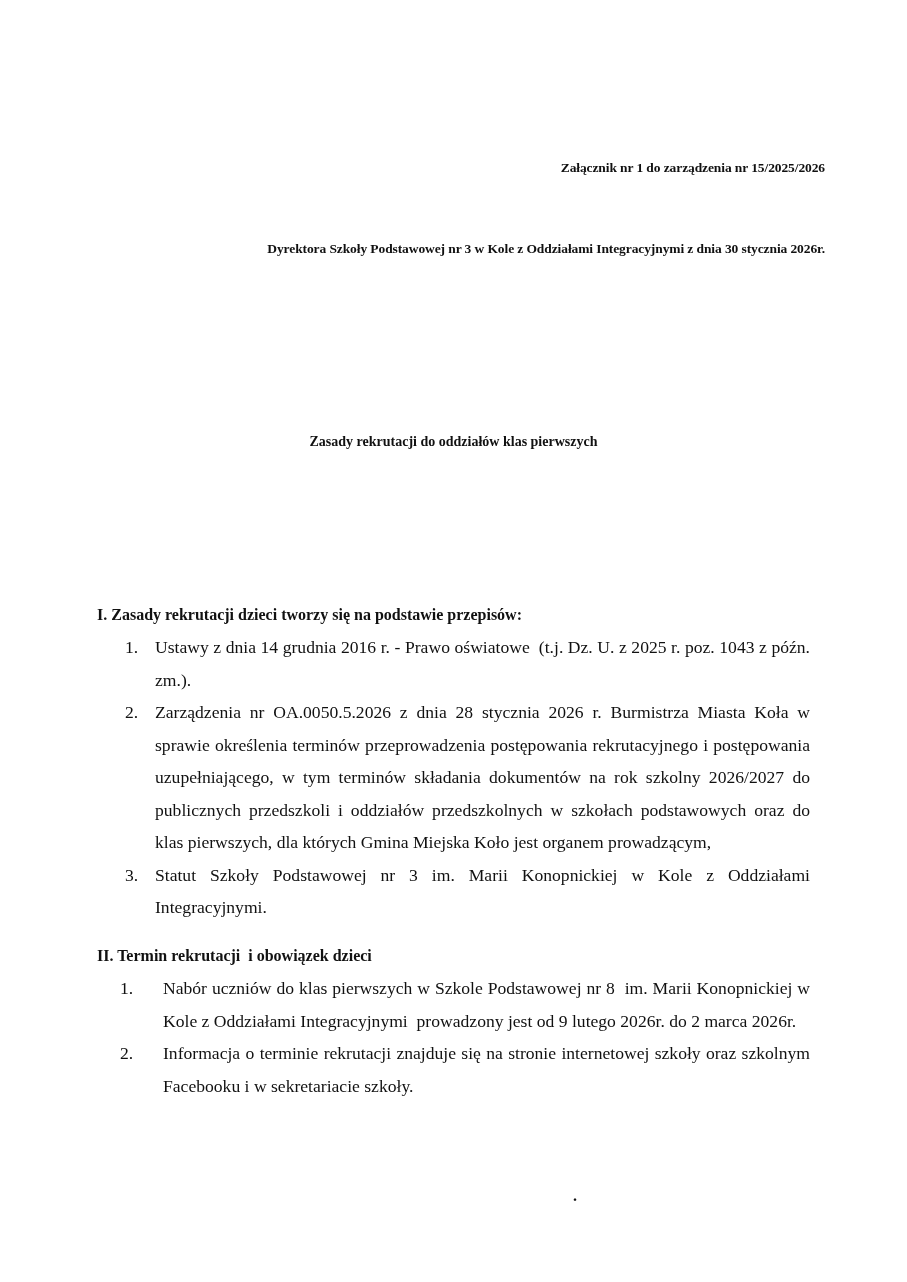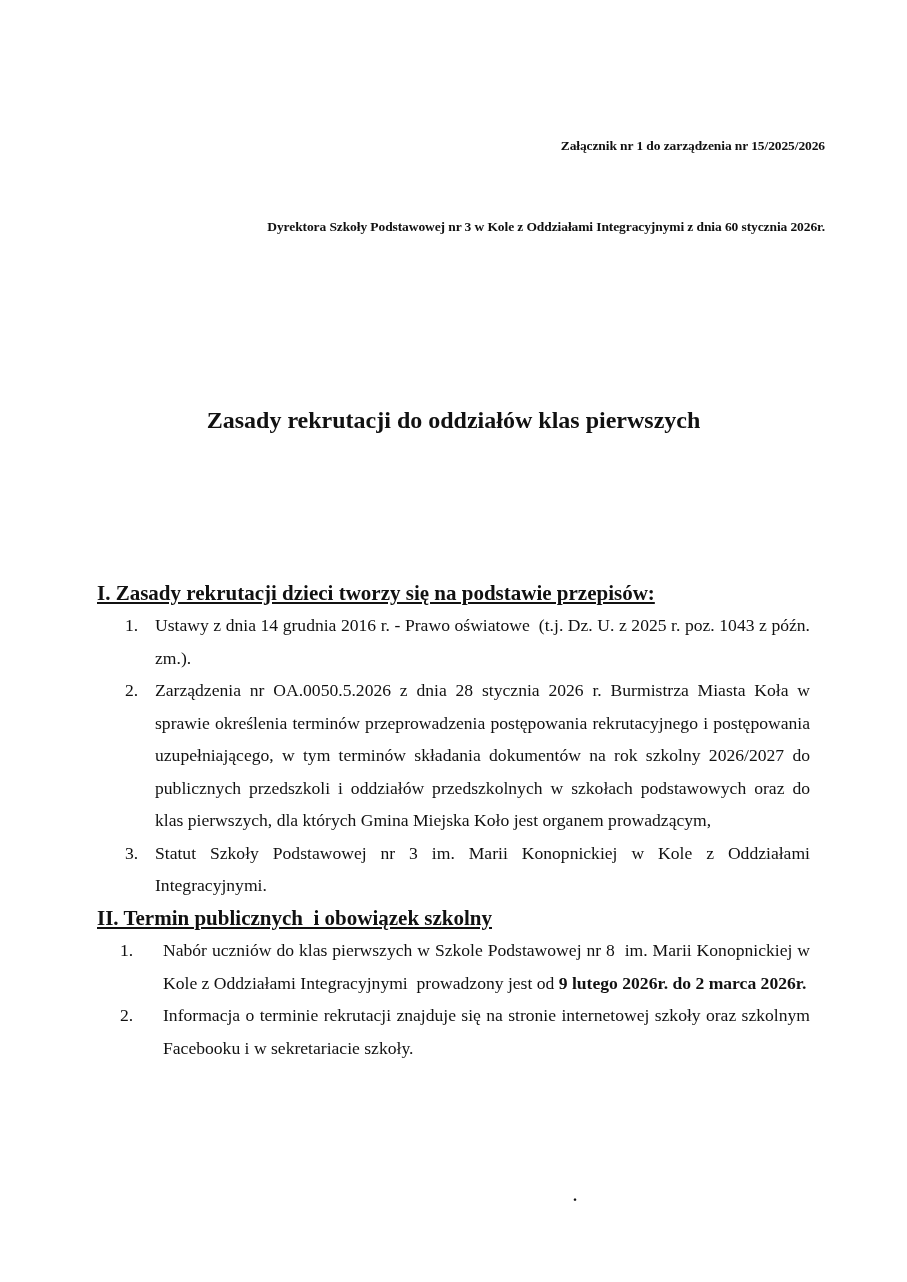--- a/index.html
+++ b/index.html
@@ -12,101 +12,101 @@
     font-family: "Liberation Serif", serif;
     color: #111111;
   }
   .page {
     position: absolute;
     inset: 0;
     background: #ffffff;
   }
   
   .annex {
-    padding-top: 78px;
+    padding-top: 100px;
     margin-right: 82px;
     text-align: right;
     font-weight: 700;
     font-size: 13.5px;
     line-height: 27px;
     letter-spacing: -0.1px;
     white-space: pre-wrap;
   }
   
   .doc-title {
     margin-top: 30px;
     text-align: center;
     font-weight: 700;
-    font-size: 24px;
+    font-size: 14px;
     line-height: 38.5px;
     white-space: pre-wrap;
   }
   
   .content {
     margin-left: 97px;
     width: 713px;
     margin-top: 60px;
   }
   .sec-head {
     font-weight: 700;
-    text-decoration: underline;
-    font-size: 21px;
+    font-size: 16px;
     line-height: 32.5px;
     white-space: pre-wrap;
+    margin-top: 16px;
   }
   .list {
     list-style: none;
     margin: 0;
     padding: 0;
   }
   .doc-li {
     position: relative;
     text-align: justify;
     font-size: 17.6px;
     line-height: 32.5px;
   }
   .doc-li .num { position: absolute; top: 0; }
   .doc-li .txt { white-space: pre-wrap; }
   .list-1 .doc-li { padding-left: 58px; }
   .list-1 .num { left: 28px; }
   .list-2 .doc-li { padding-left: 66px; }
   .list-2 .num { left: 23px; }
-  .doc-li b { font-weight: 700; }
+  .doc-li b { font-weight: 400; }
   
   .footer-mark {
     position: absolute;
     left: 573px;
     top: 1188px;
     font-size: 16px;
     font-weight: 700;
     line-height: 16px;
   }
 </style>
 </head>
 <body>
 
 <div class="page">
 
   <div class="annex">
     <div>Załącznik nr 1 do zarządzenia nr 15/2025/2026</div>
-    <div>Dyrektora Szkoły Podstawowej nr 3 w Kole z Oddziałami Integracyjnymi z dnia 60 stycznia 2026r.</div>
+    <div>Dyrektora Szkoły Podstawowej nr 3 w Kole z Oddziałami Integracyjnymi z dnia 30 stycznia 2026r.</div>
   </div>
 
   <div class="doc-title">
     <div>Zasady rekrutacji do oddziałów klas pierwszych</div>
   </div>
 
   <div class="content">
     <div class="sec-head">I. Zasady rekrutacji dzieci tworzy się na podstawie przepisów:</div>
     <ol class="list list-1">
         <li class="doc-li"><span class="num">1.</span><span class="txt"><span>Ustawy z dnia 14 grudnia 2016 r. - Prawo oświatowe  (t.j. Dz. U. z 2025 r. poz. 1043 z późn. zm.).</span></span></li>
         <li class="doc-li"><span class="num">2.</span><span class="txt"><span>Zarządzenia nr OA.0050.5.2026 z dnia 28 stycznia 2026 r. Burmistrza Miasta Koła w sprawie określenia terminów przeprowadzenia postępowania rekrutacyjnego i postępowania uzupełniającego, w tym terminów składania dokumentów na rok szkolny 2026/2027 do publicznych przedszkoli i oddziałów przedszkolnych w szkołach podstawowych oraz do  klas pierwszych, dla których Gmina Miejska Koło jest organem prowadzącym,</span></span></li>
         <li class="doc-li"><span class="num">3.</span><span class="txt"><span>Statut Szkoły Podstawowej nr 3 im. Marii Konopnickiej w Kole z Oddziałami Integracyjnymi.</span></span></li>
       </ol>
-    <div class="sec-head">II. Termin publicznych  i obowiązek szkolny</div>
+    <div class="sec-head">II. Termin rekrutacji  i obowiązek dzieci</div>
     <ol class="list list-2">
         <li class="doc-li"><span class="num">1.</span><span class="txt"><span>Nabór uczniów do klas pierwszych w Szkole Podstawowej nr 8  im. Marii Konopnickiej w Kole z Oddziałami Integracyjnymi  prowadzony jest od </span><b>9 lutego 2026r. do 2 marca 2026r.</b></span></li>
         <li class="doc-li"><span class="num">2.</span><span class="txt"><span>Informacja o terminie rekrutacji znajduje się na stronie internetowej szkoły oraz szkolnym Facebooku i w sekretariacie szkoły.</span></span></li>
       </ol>
   </div>
 
   <div class="footer-mark">.</div>
 
 </div>
 

